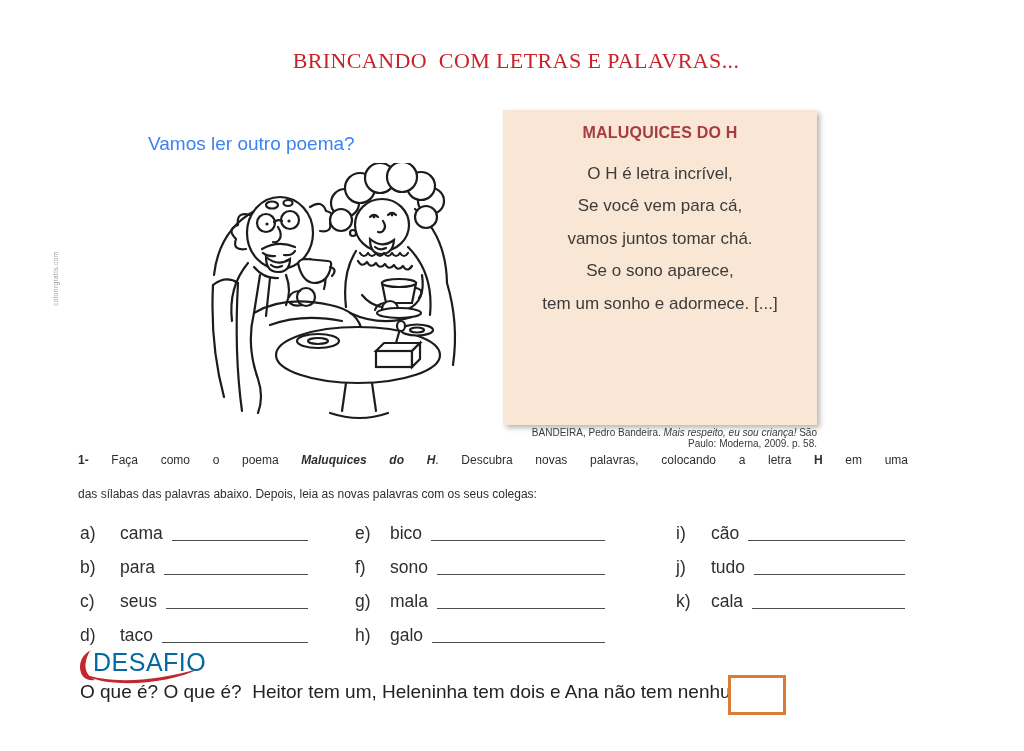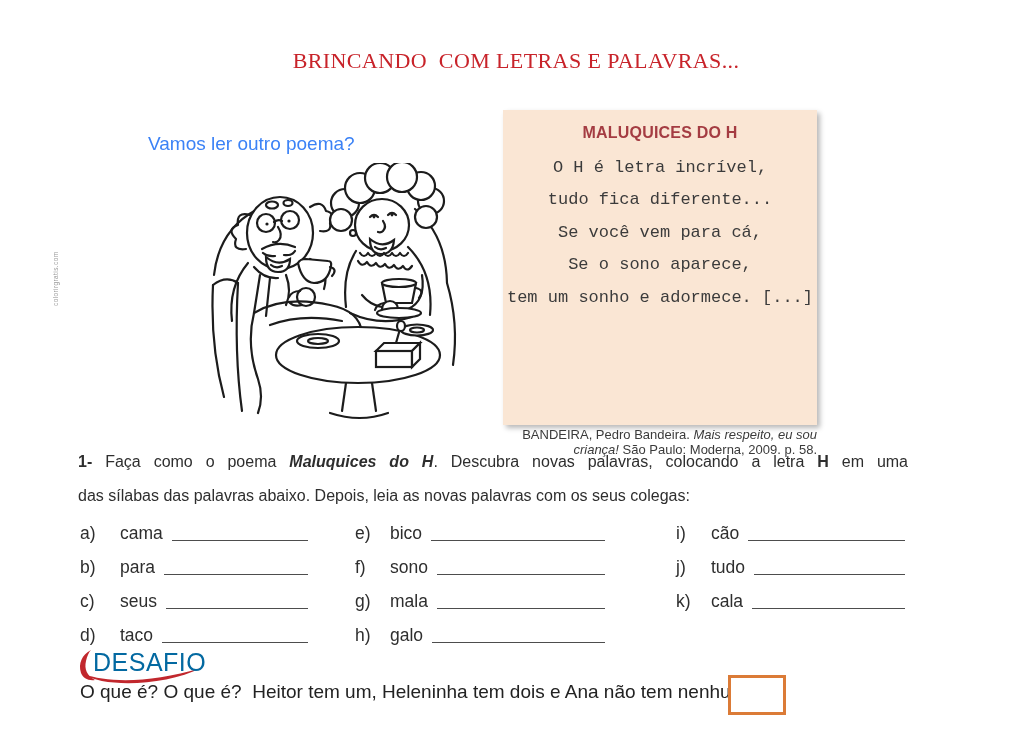--- a/index.html
+++ b/index.html
@@ -34,27 +34,27 @@
   .ill-fillw{fill:#fff;stroke:#1c1c1c;stroke-width:2.2;}
   .ill-dot{fill:#1c1c1c;stroke:none;}
   .poem-box{
     position:absolute;left:503px;top:110px;width:314px;height:315px;
     background:var(--poem-bg);box-shadow:3px 3px 5px rgba(0,0,0,.28);
   }
   .poem-title{
     margin-top:14px;text-align:center;font-size:16px;font-weight:700;
     color:var(--poem-title);letter-spacing:.2px;
   }
-  .poem-lines{margin-top:10px;text-align:center;font-size:17px;line-height:32.4px;color:#3B3B3B;font-family:Liberation Mono, monospace;}
+  .poem-lines{margin-top:16px;text-align:center;font-size:17px;line-height:32.4px;color:#3B3B3B;}
   .citation{
     position:absolute;left:503px;top:427px;width:314px;text-align:right;
-    font-size:13px;color:#3a3a3a;
+    font-size:10px;color:#3a3a3a;
   }
   .citation i{font-style:italic;}
-  .instr{position:absolute;left:78px;width:830px;font-size:16px;white-space:pre-wrap;color:var(--ink);}
+  .instr{position:absolute;left:78px;width:830px;font-size:12px;white-space:pre-wrap;color:var(--ink);}
   .instr.l1{top:453px;text-align:justify;text-align-last:justify;}
   .instr.l2{top:487px;}
   .b{font-weight:700;}
   .bi{font-weight:700;font-style:italic;}
   .wcol{position:absolute;top:516px;}
   .wcol.c1{left:80px;width:228px;}
   .wcol.c2{left:355px;width:250px;}
   .wcol.c3{left:676px;width:229px;}
   .wrow{display:flex;align-items:center;height:34px;font-size:17.5px;}
   .ltr{width:40px;flex:0 0 auto;}
@@ -173,22 +173,22 @@
     <path class="ill-stroke" d="M136,220 L132,248"></path>
     <path class="ill-stroke" d="M162,220 L166,248"></path>
     <path class="ill-stroke" d="M120,250 Q150,260 178,250"></path>
   </svg>
 </div>
 
 <div class="poem-box">
   <div class="poem-title">MALUQUICES DO H</div>
   <div class="poem-lines">
       <div>O H é letra incrível,</div>
-      <div>tudo fica diferente...</div>
       <div>Se você vem para cá,</div>
+      <div>vamos juntos tomar chá.</div>
       <div>Se o sono aparece,</div>
       <div>tem um sonho e adormece. [...]</div>
     </div>
 </div>
 
 <div class="citation"><span>BANDEIRA, Pedro Bandeira. </span><i>Mais respeito, eu sou criança!</i><span> São Paulo: Moderna, 2009. p. 58.</span></div>
 
 <div class="instr l1"><span class="b">1-</span><span> Faça como o poema </span><span class="bi">Maluquices do H</span><span>. Descubra novas palavras, colocando a letra </span><span class="b">H</span><span> em uma</span></div>
 <div class="instr l2">das sílabas das palavras abaixo. Depois, leia as novas palavras com os seus colegas:</div>
 

